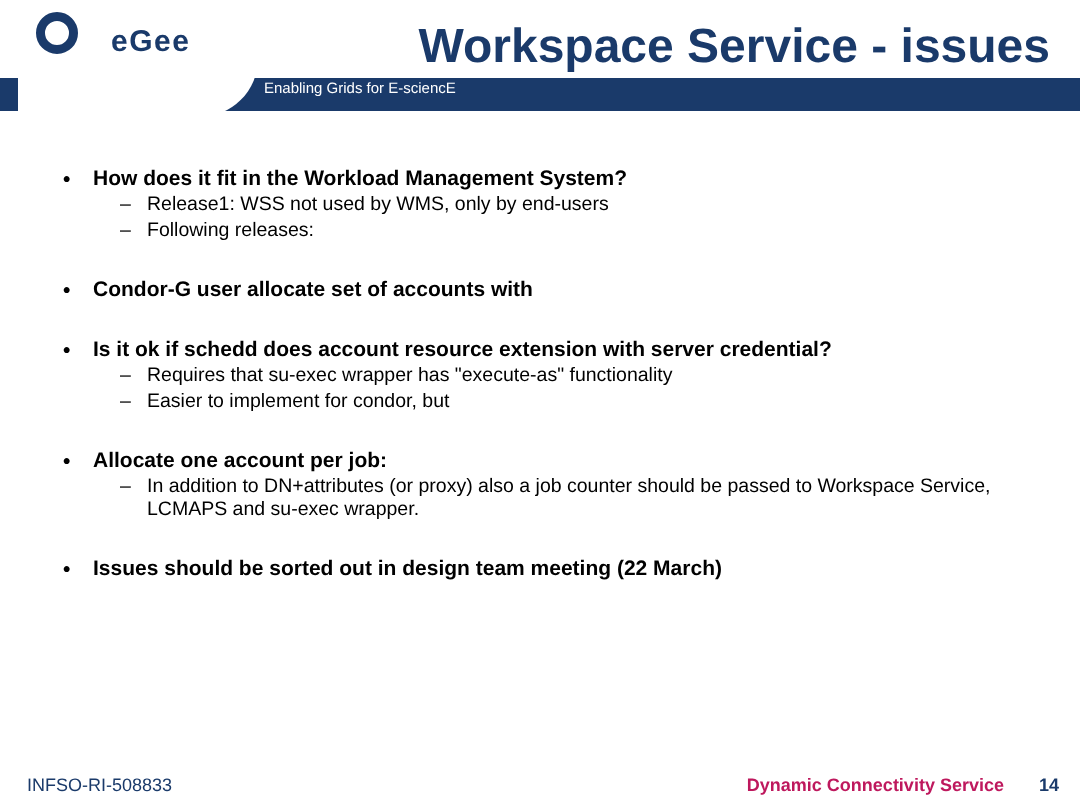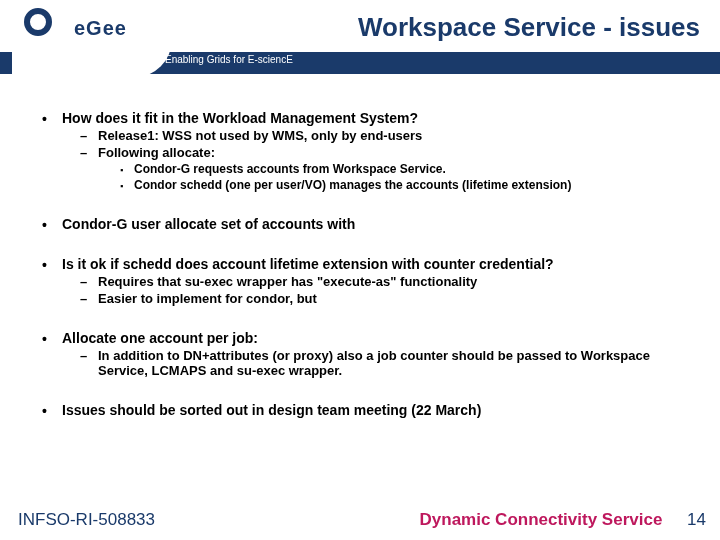--- a/index.html
+++ b/index.html
@@ -1,47 +1,47 @@
 <!DOCTYPE html>
 <html><head>
 <meta charset="utf-8">
 <style>
   * { margin: 0; padding: 0; box-sizing: border-box; }
   html, body { width: 720px; height: 540px; font-family: Arial, Helvetica, sans-serif; background: #fff; overflow: hidden; }
   .slide { position: relative; width: 720px; height: 540px; }
   .header { position: relative; height: 78px; }
-  .title { position: absolute; right: 20px; top: 12px; font-size: 26px; font-weight: bold; color: #1a3a6a; }
+  .title { position: absolute; right: 20px; top: 12px; font-size: 32px; font-weight: bold; color: #1a3a6a; }
   .band { position: absolute; top: 52px; left: 0; right: 0; height: 22px; background: #1a3a6a; }
-  .tagline { position: absolute; top: 54px; left: 165px; font-size: 10px; color: #fff; }
+  .tagline { position: absolute; top: 54px; left: 176px; font-size: 10px; color: #fff; }
   .logo { position: absolute; top: 0; left: 12px; width: 160px; height: 78px; }
   .logo-bg { position: absolute; left: 0; top: 0; width: 160px; height: 78px; background: #fff; border-top-right-radius: 78px; border-bottom-right-radius: 78px; }
   .logo-inner { position: absolute; top: 6px; left: 12px; display: flex; align-items: center; }
   .logo-mark { position: relative; width: 44px; height: 44px; }
   .circle-o { position: absolute; width: 28px; height: 28px; border: 6px solid #1a3a6a; border-radius: 50%; left: 0; top: 2px; }
   .circle-y { position: absolute; width: 30px; height: 30px; background: #f9c83a; border-radius: 50%; left: 16px; top: 8px; z-index: -1; }
   .logo-text { margin-left: 6px; }
   .egee { font-size: 20px; font-weight: bold; letter-spacing: 1px; color: #1a3a6a; }
 
   .content { position: absolute; top: 86px; left: 18px; right: 18px; bottom: 34px; font-size: 13px; color: #000; }
   ul { list-style: none; }
-  li { position: relative; font-weight: bold; }
+  li { position: relative; }
   .lvl1 { margin-left: 24px; }
   .lvl1 > li { padding-left: 20px; margin-top: 24px; font-weight: bold; font-size: 14px; }
   .lvl1 > li::before { content: "•"; position: absolute; left: 0; top: 1px; font-size: 14px; }
   .lvl2 { margin-left: 18px; font-weight: normal; font-size: 13px; }
   .lvl2 > li { padding-left: 18px; margin-top: 2px; }
   .lvl2 > li::before { content: "–"; position: absolute; left: 0; top: 0; }
   .lvl3 { margin-left: 22px; font-weight: normal; font-size: 12px; }
   .lvl3 > li { padding-left: 14px; margin-top: 2px; }
   .lvl3 > li::before { content: "▪"; position: absolute; left: 0; top: 0; font-size: 9px; line-height: 16px; }
 
-  .footer { position: absolute; bottom: 10px; left: 18px; right: 14px; display: flex; justify-content: space-between; align-items: flex-start; font-size: 17px; }
+  .footer { position: absolute; bottom: 10px; left: 18px; right: 14px; display: flex; justify-content: space-between; align-items: flex-start; font-size: 12px; }
   .footer-left { color: #1a3a6a; }
   .footer-right { color: #be185d; font-weight: bold; }
-  .pagenum { color: #1a3a6a; margin-left: 20px; font-weight: normal; }
+  .pagenum { color: #1a3a6a; margin-left: 20px; font-weight: bold; }
 </style>
 </head>
 <body>
 
 <div class="slide">
   <div class="header">
     <div class="band"></div>
     <div class="title">Workspace Service - issues</div>
     <div class="tagline">Enabling Grids for E-sciencE</div>
     <div class="logo">
@@ -56,31 +56,27 @@
         </div>
       </div>
     </div>
   </div>
 
   <div class="content">
     <ul class="lvl1">
       <li><span>How does it fit in the Workload Management System?</span>
         <ul class="lvl2">
           <li>Release1: WSS not used by WMS, only by end-users</li>
-          <li><span>Following allocate:</span>
-            <ul class="lvl3">
-              <li>Condor-G requests accounts from Workspace Service.</li>
-              <li>Condor schedd (one per user/VO) manages the accounts (lifetime extension)</li>
-            </ul>
+          <li><span>Following releases:</span>
           </li>
         </ul>
       </li>
       <li><span>Condor-G user allocate set of accounts with</span>
       </li>
-      <li><span>Is it ok if schedd does account lifetime extension with counter credential?</span>
+      <li><span>Is it ok if schedd does account resource extension with server credential?</span>
         <ul class="lvl2">
           <li>Requires that su-exec wrapper has "execute-as" functionality</li>
           <li>Easier to implement for condor, but</li>
         </ul>
       </li>
       <li><span>Allocate one account per job:</span>
         <ul class="lvl2">
           <li>In addition to DN+attributes (or proxy) also a job counter should be passed to Workspace Service, LCMAPS and su-exec wrapper.</li>
         </ul>
       </li>

